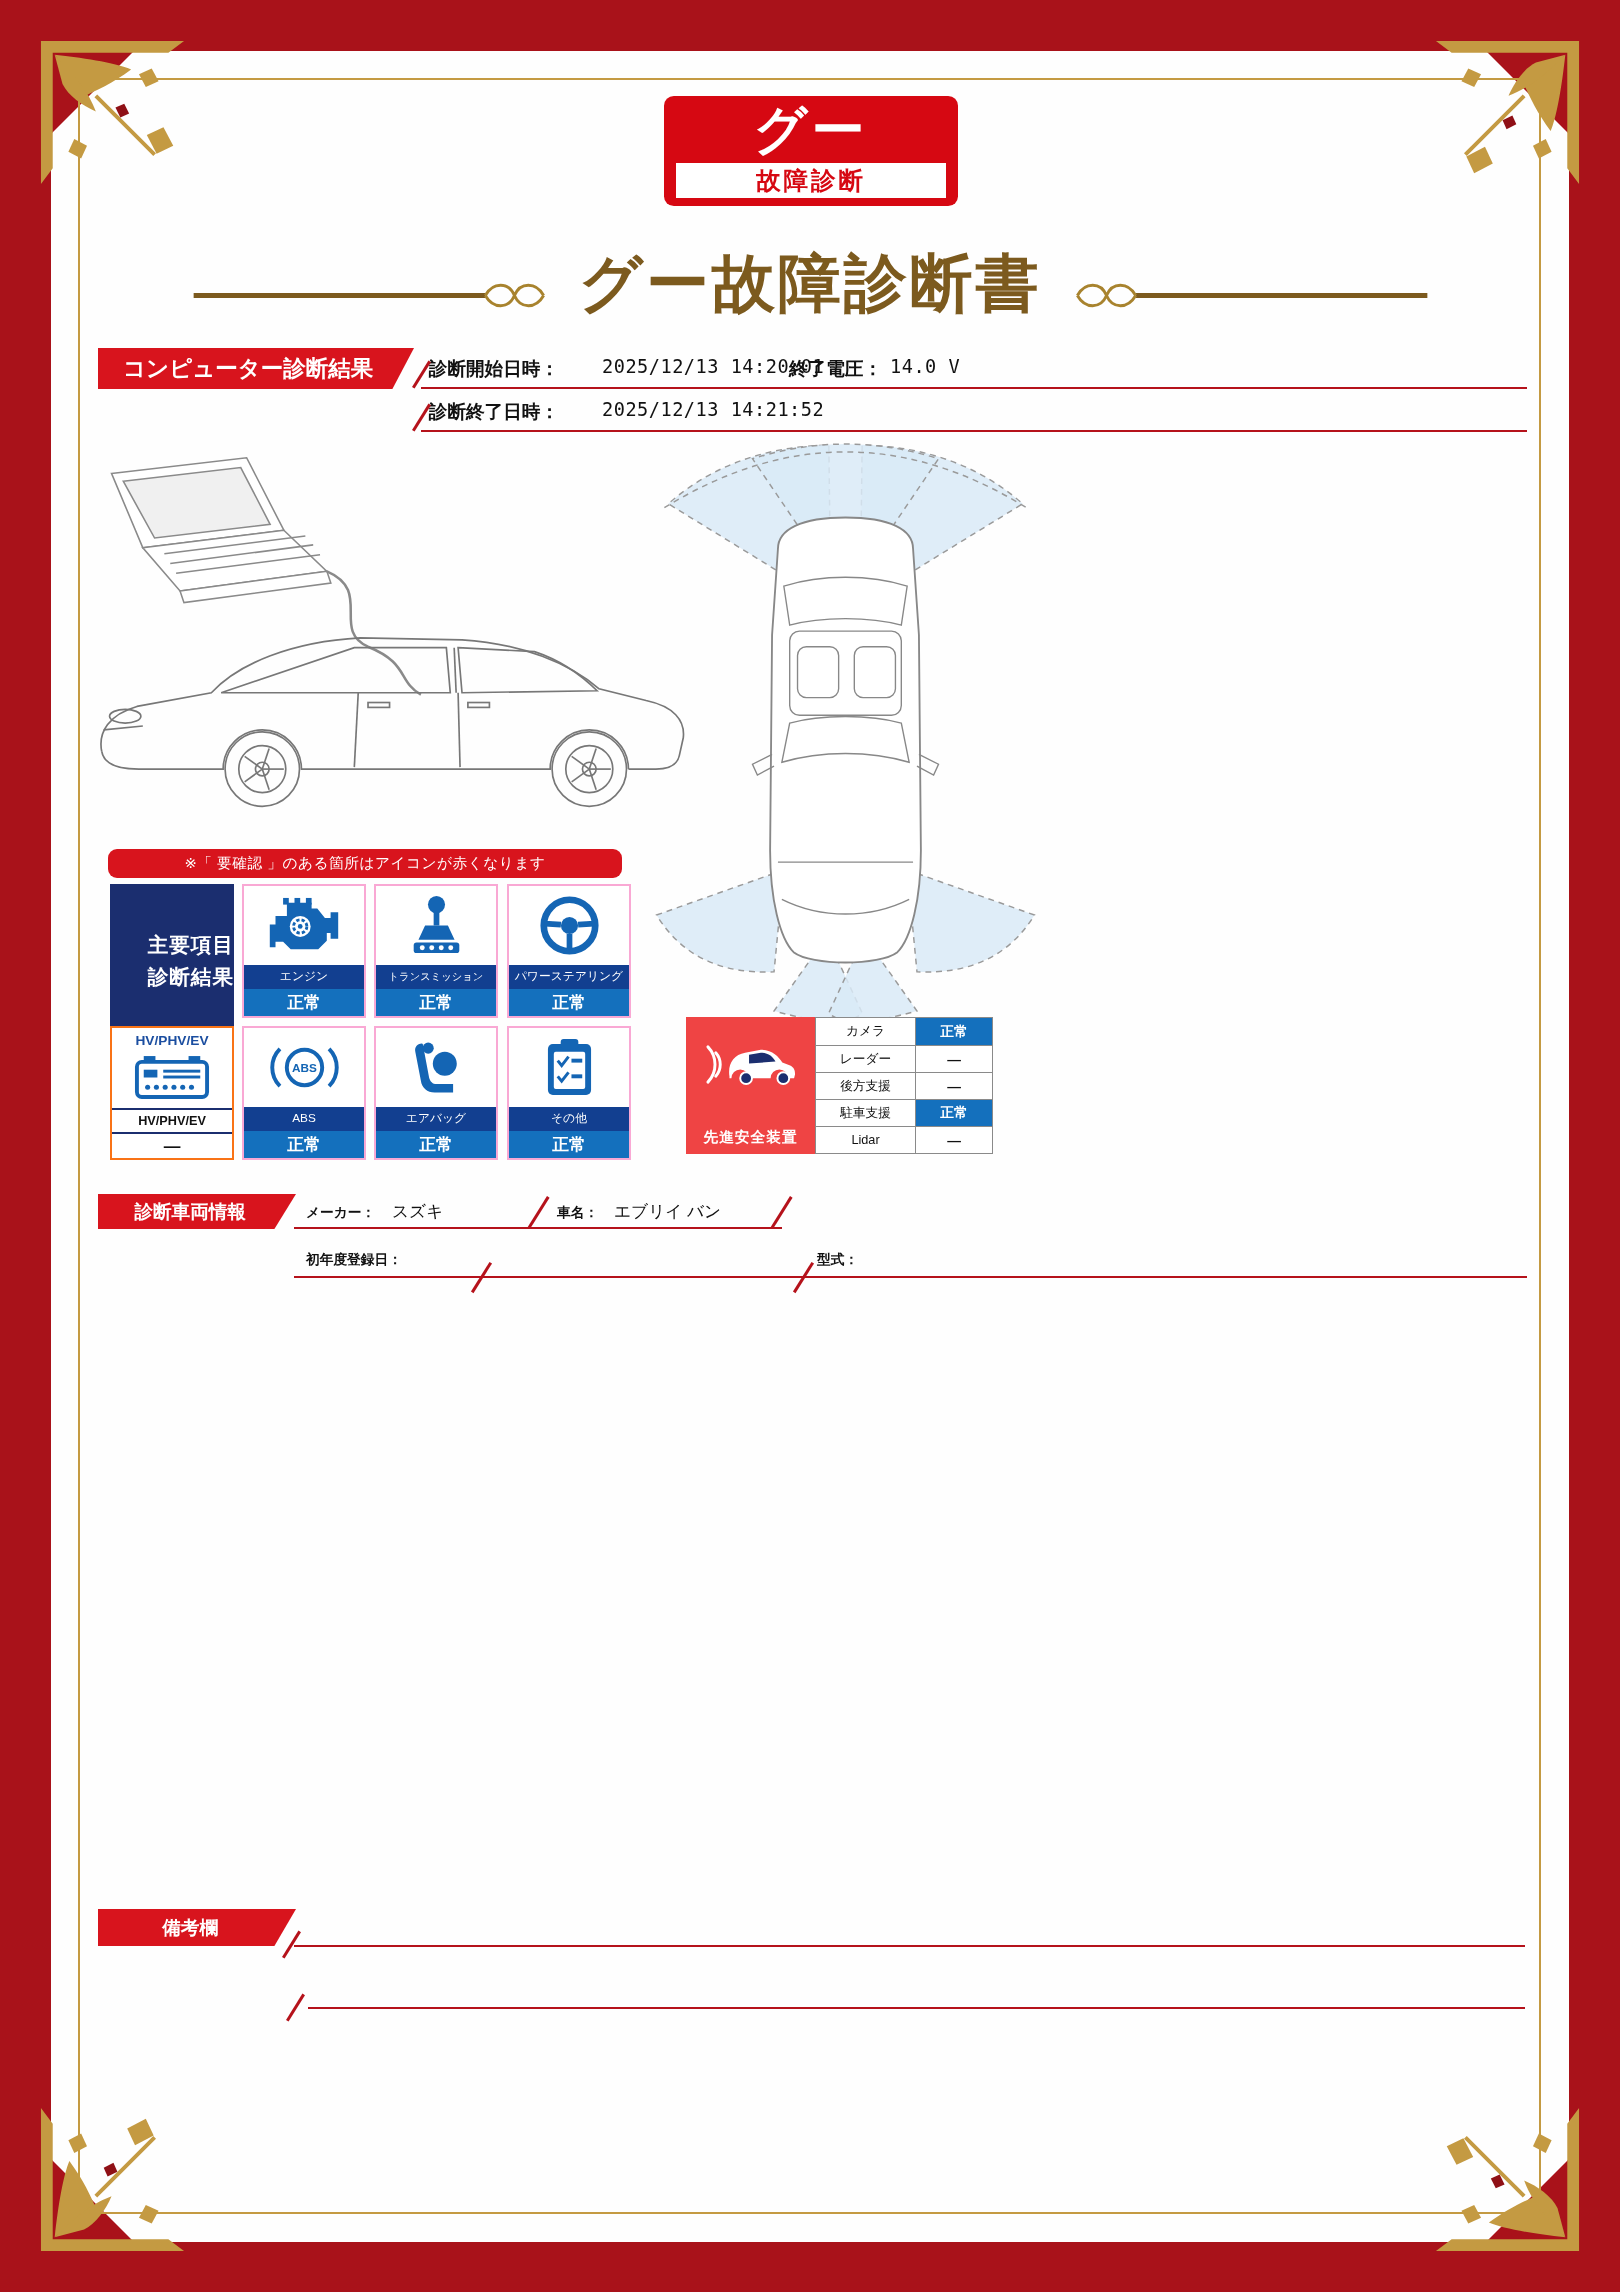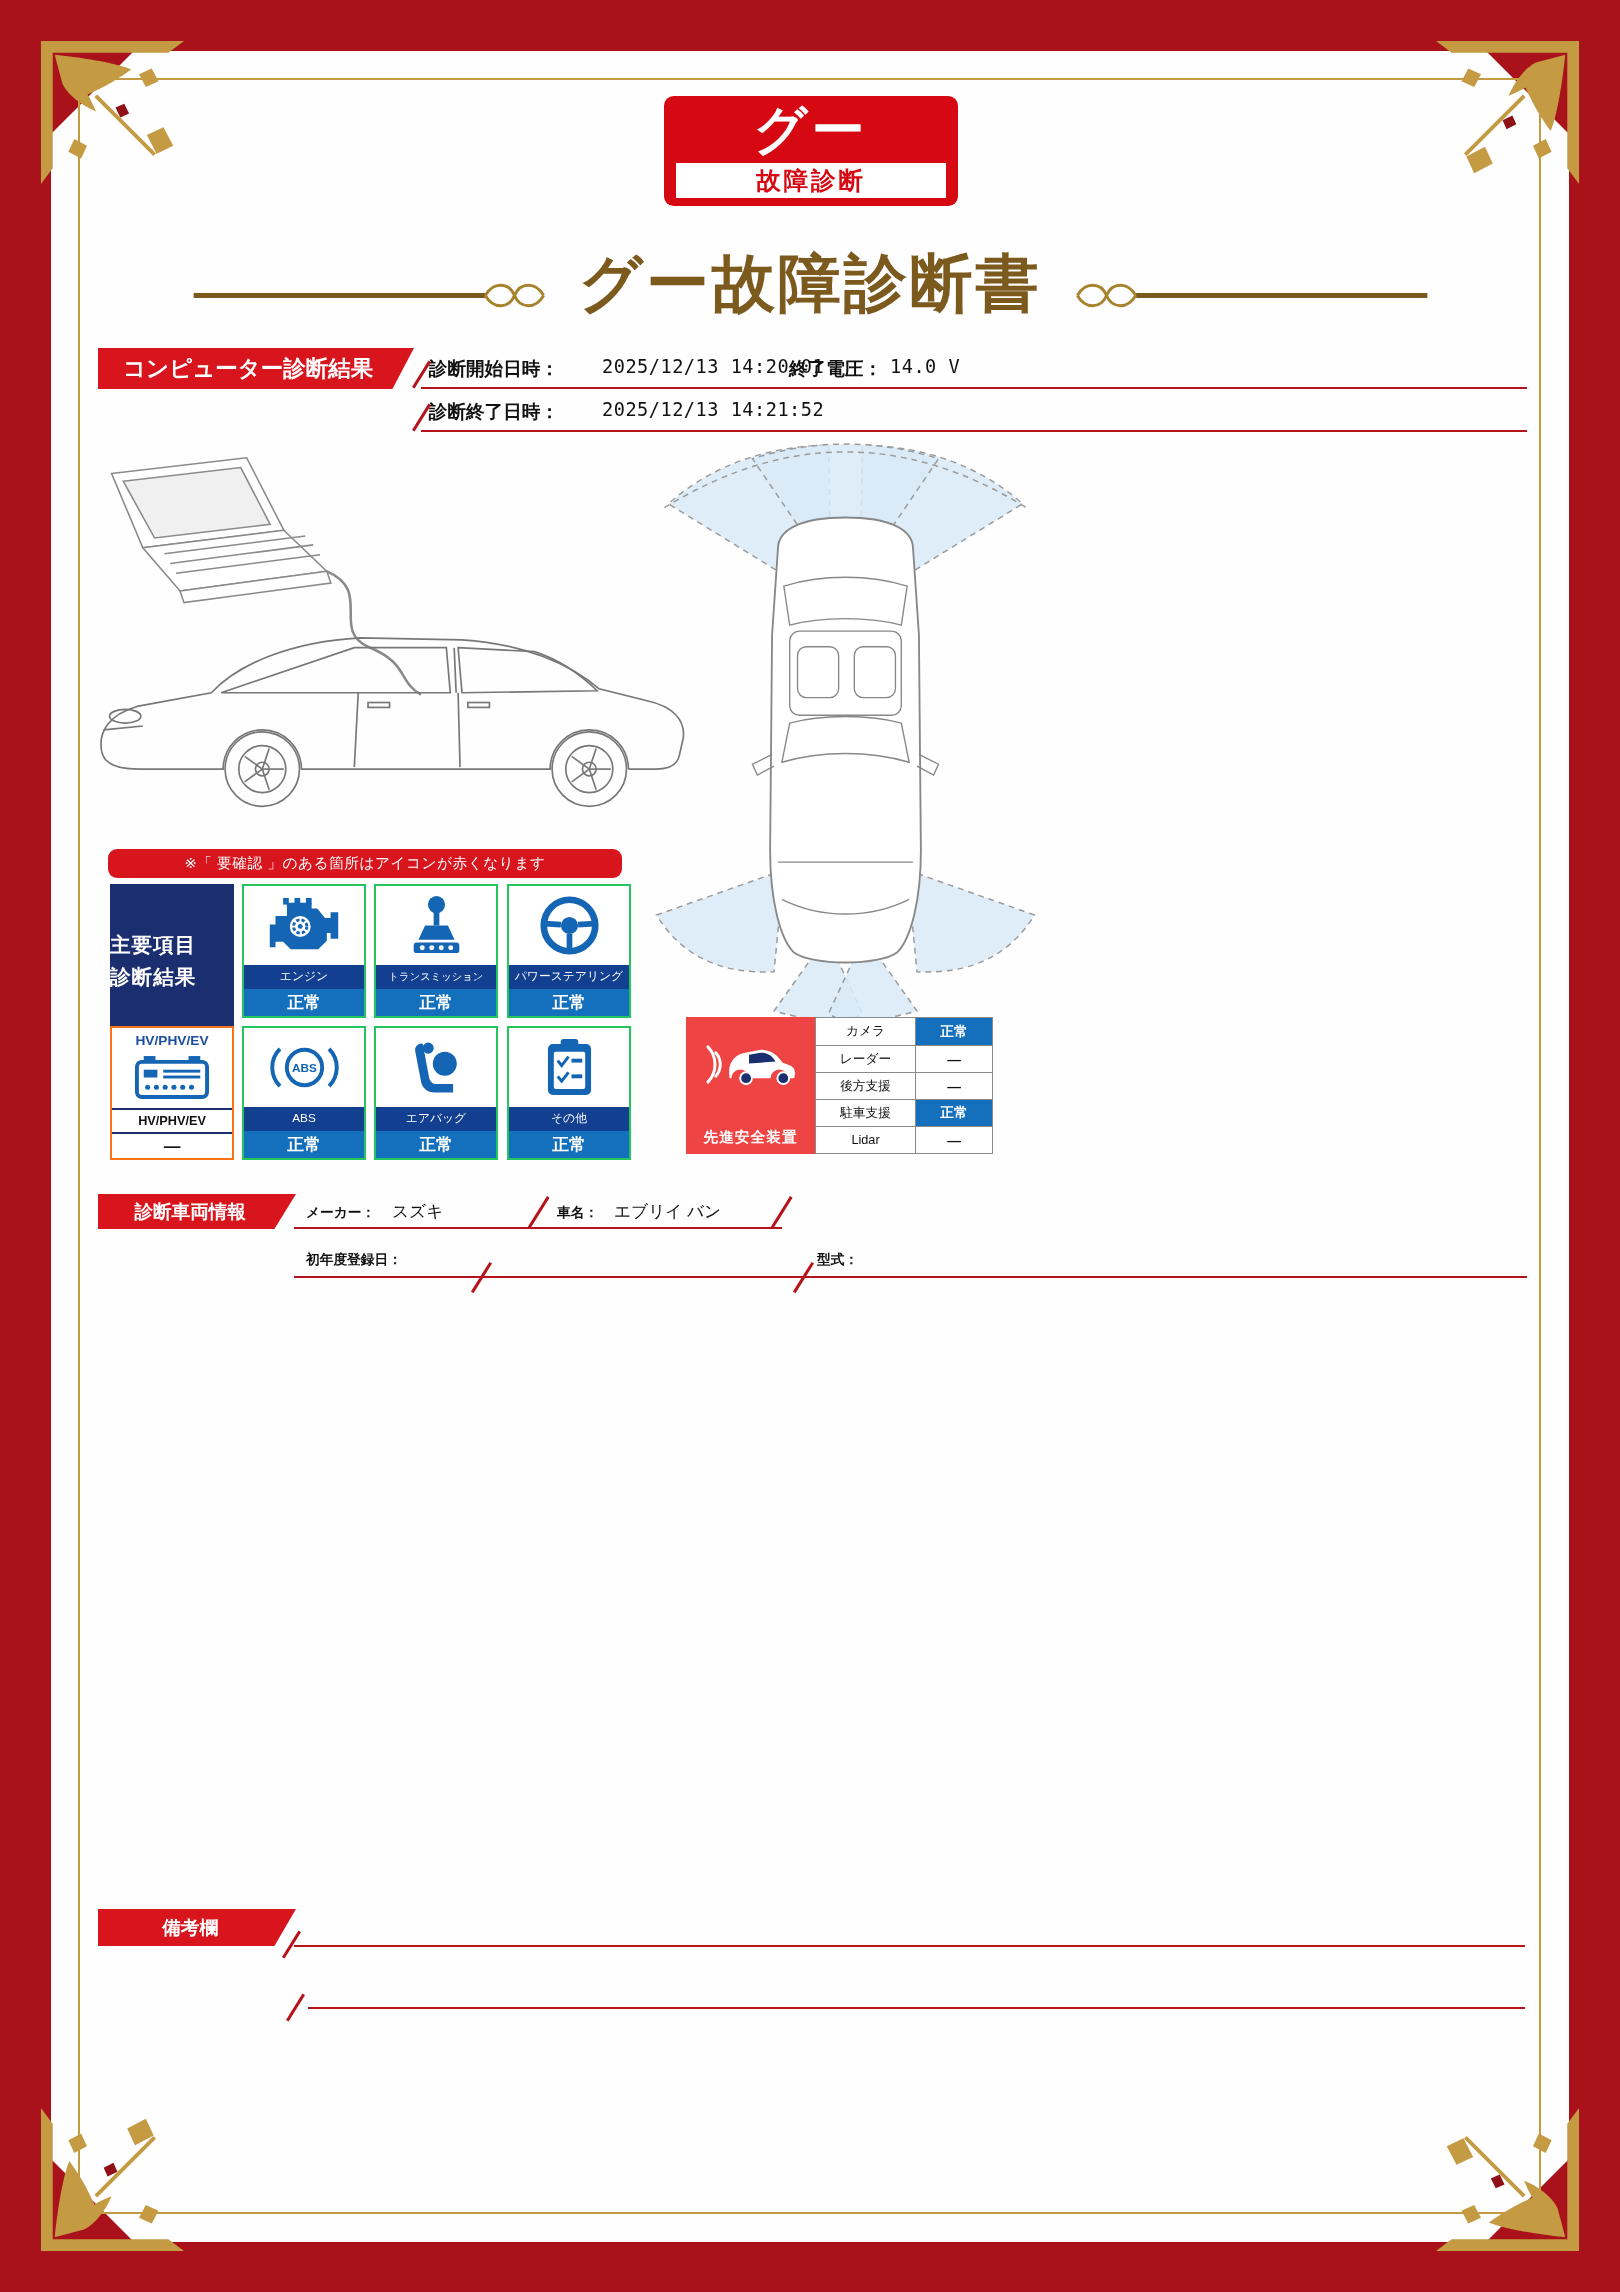--- a/index.html
+++ b/index.html
@@ -59,24 +59,24 @@
   
   .scene-side { position:absolute; left:74px; top:446px; width:637px; height:421px; }
   .scene-top  { position:absolute; left:635px; top:439px; width:421px; height:578px; }
 
   
   .notice { position:absolute; left:108px; top:849px; width:514px; height:29px; background:#d8141d;
     color:#fff; font-size:14.7px; line-height:29px; text-align:center; letter-spacing:0.5px;border-radius:9px; }
 
   
   .panel-main { position:absolute; left:110px; top:884px; width:124px; height:154px;
-    background:#1b2e6f; color:#fff; display:flex; flex-direction:column; align-items:flex-start;
+    background:#1b2e6f; color:#fff; display:flex; flex-direction:column; align-items:flex-end;
     justify-content:center; font-size:20.6px; font-weight:bold; line-height:1.55; letter-spacing:1px; }
 
-  .cell { position:absolute; width:124px; height:134px; border:2px solid #22c55e;
+  .cell { position:absolute; width:124px; height:134px; border:2px solid #f9a8d4;
     background:#fff; display:flex; flex-direction:column; }
   .cell .icon-area { flex:1; display:flex; align-items:center; justify-content:center; }
   .cell .name { height:23.5px; background:#123f90; color:#fff; font-size:11.8px; line-height:23.5px;
     text-align:center; white-space:nowrap; overflow:hidden; }
   .cell .name.small { font-size:10.3px; }
   .cell .status { height:27.4px; font-size:16.7px; font-weight:bold; line-height:27.4px; text-align:center; }
 
   .c-engine   { left:242px; top:884px; }
   .c-trans    { left:374px; top:884px; }
   .c-steer    { left:507px; top:884px; }

